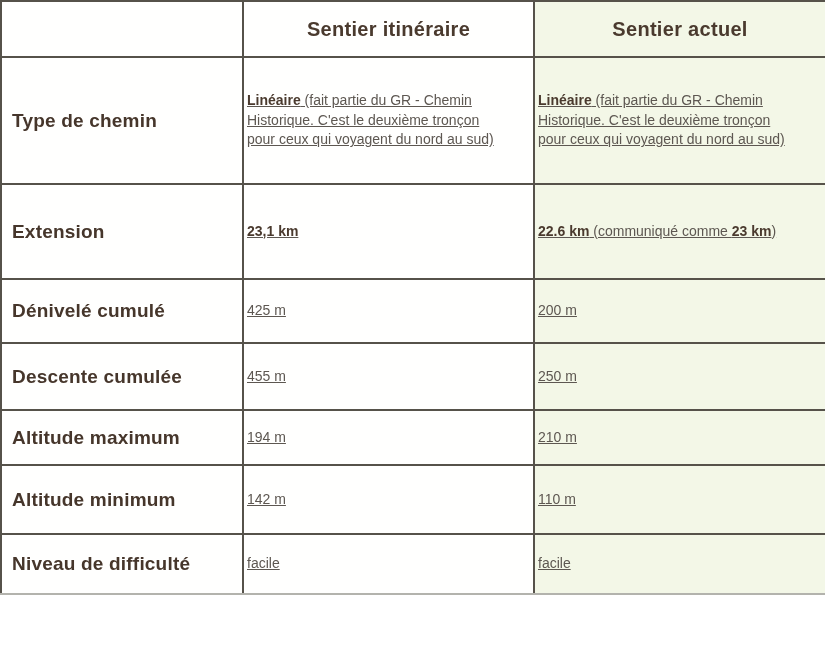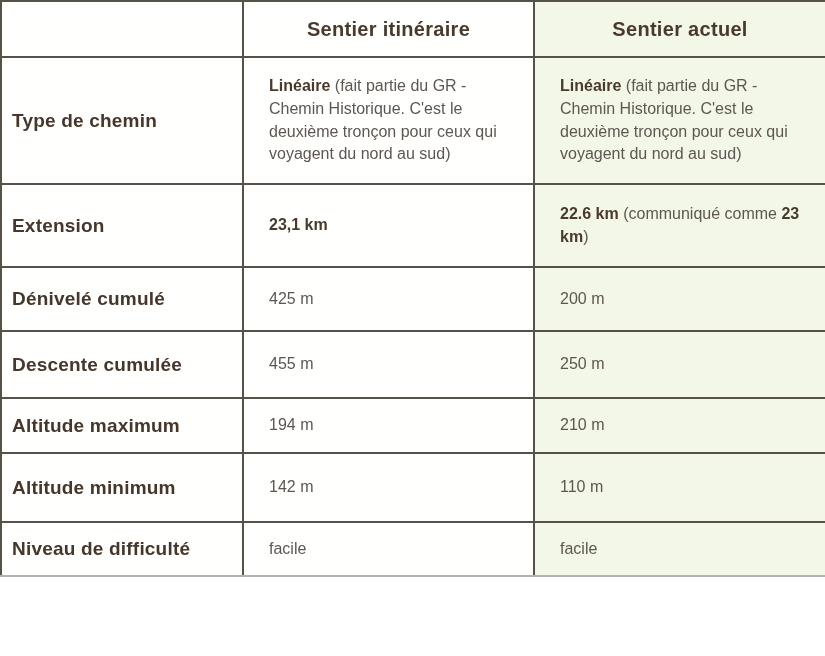--- a/index.html
+++ b/index.html
@@ -7,30 +7,30 @@
   .wrap{width:825px;}
   table{border-collapse:collapse;table-layout:fixed;width:825px;}
   col.c1{width:242px}
   col.c2{width:291px}
   col.c3{width:292px}
   th,td{border:2px solid #56524a;vertical-align:middle;box-sizing:border-box;}
   thead tr{height:56px;}
   thead th{font-size:20px;font-weight:bold;color:#4a3a2e;text-align:center;letter-spacing:.3px;background:#fffffe;}
   .hl{background:#f3f7e7;}
   tbody th{text-align:left;font-size:19px;font-weight:bold;color:#46362b;padding:4px 6px 4px 10px;letter-spacing:.2px;background:#fffffe;line-height:1.35;}
-  tbody td{font-size:16px;color:#5d5751;padding:6px 24px 6px 25px;line-height:1.42;background:#fffffe;}
+  tbody td{font-size:14px;color:#5d5751;padding:6px 24px 6px 3px;line-height:1.42;background:#fffffe;text-decoration:underline;}
   tbody td.hl{background:#f3f7e7;}
   td .b{font-weight:bold;color:#4a3a2e;}
   tbody tr:nth-child(1){height:127px;}
-  tbody tr:nth-child(2){height:83px;}
+  tbody tr:nth-child(2){height:95px;}
   tbody tr:nth-child(3){height:64px;}
   tbody tr:nth-child(4){height:67px;}
   tbody tr:nth-child(5){height:55px;}
   tbody tr:nth-child(6){height:69px;}
-  tbody tr:nth-child(7){height:54px;border-radius:10px;}
+  tbody tr:nth-child(7){height:60px;border-radius:10px;}
   tbody tr:nth-child(8){height:76px;}
   tbody tr:last-child th,
   tbody tr:last-child td{border-bottom:2px solid #b3b3ad;}
 </style>
 </head>
 <body>
 
 <div class="wrap">
   <table>
     <colgroup>

